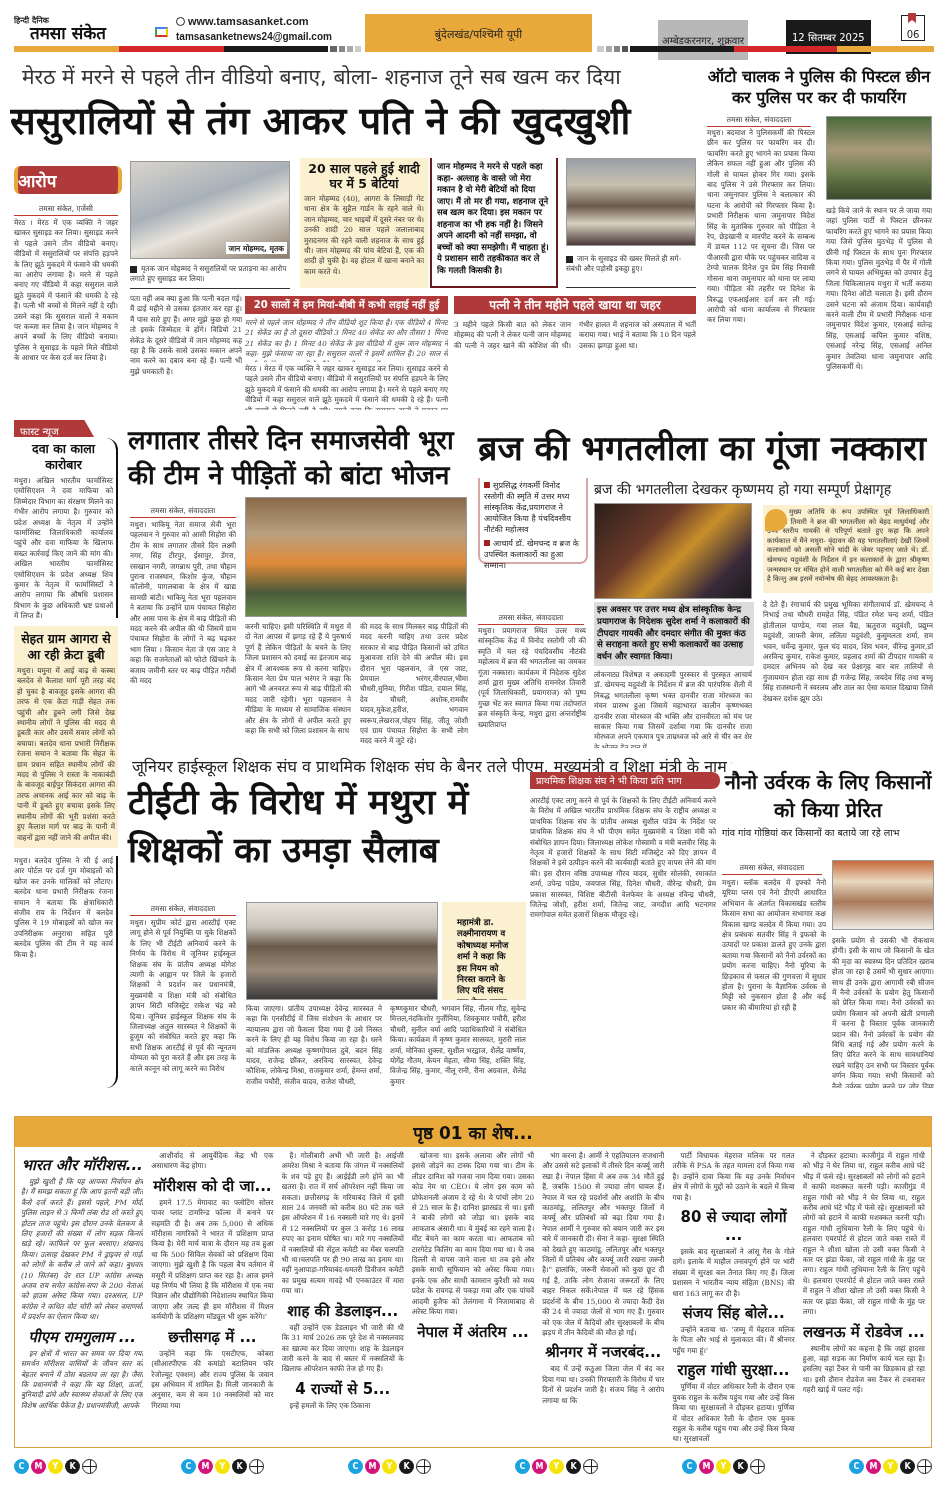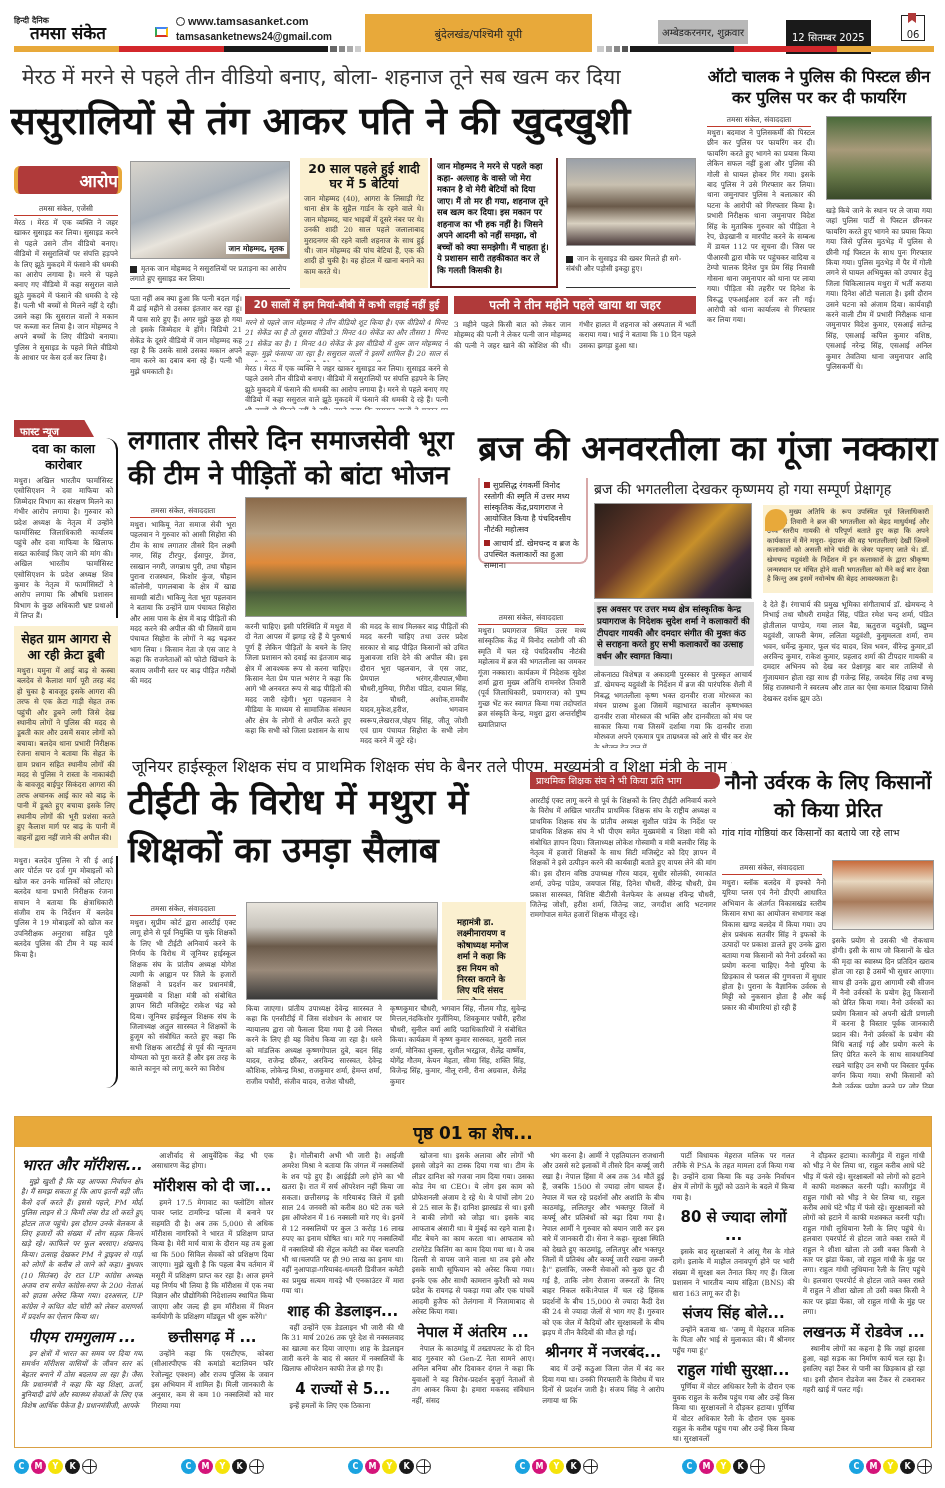--- a/index.html
+++ b/index.html
@@ -34,41 +34,41 @@
       <div style="flex:0 0 105px;background:#d3272b"></div>
       <div style="flex:0 0 104px;background:#1a1a1a"></div>
     <div style="flex:0 0 7px;background:#666;margin-left:2px"></div>
       <div style="flex:0 0 6px;background:#888;margin-left:2px"></div>
       <div style="flex:0 0 6px;background:#aaa;margin-left:2px"></div>
       <div style="flex:0 0 6px;background:#ccc;margin-left:2px"></div>
   </div>
   <div class="abs" style="left:351px;top:2px;width:227px;height:38px;background:#e8a93a;display:flex;align-items:center;justify-content:center">
     <span style="font-size:11px;color:#222">बुंदेलखंड/पश्चिमी यूपी</span>
   </div>
-  <div class="abs" style="left:644px;top:8px;background:#b8b8b8;padding:5px 4px;font-size:10px;color:#222">अम्बेडकरनगर, शुक्रवार</div>
+  <div class="abs" style="left:644px;top:8px;background:#b8b8b8;padding:13px 4px;font-size:10px;color:#222">अम्बेडकरनगर, शुक्रवार</div>
   <div class="abs" style="left:772px;top:8px;background:#1a1a1a;color:#fff;padding:10px 6px;font-size:10px">12 सितम्बर 2025</div>
   <div class="abs" style="left:887px;top:3px;width:24px;height:26px;border:1.5px solid #222;background:#fff;display:flex;align-items:flex-end;justify-content:center">
     <span style="position:absolute;top:-3px;left:6px;width:8px;height:10px;background:#b03a3a;clip-path:polygon(0 0,100% 0,100% 100%,50% 70%,0 100%)"></span>
     <span style="font-size:10px">06</span>
   </div>
   <div class="abs" style="left:583px;top:34px;width:337px;height:6px;display:flex">
     <div style="flex:0 0 7px;background:#ccc"></div>
       <div style="flex:0 0 6px;background:#aaa;margin-left:2px"></div>
       <div style="flex:0 0 6px;background:#888;margin-left:2px"></div>
       <div style="flex:0 0 6px;background:#555;margin-left:2px"></div>
     <div style="flex:0 0 104px;background:#1a1a1a;margin-left:2px"></div>
       <div style="flex:0 0 103px;background:#d3272b"></div>
       <div style="flex:1;background:#e8a93a"></div>
   </div>
 </div>
 
 <div class="abs" style="left:22px;top:62px;width:680px;font-size:21px;color:#333;white-space:nowrap;overflow:hidden">मेरठ में मरने से पहले तीन वीडियो बनाए, बोला- शहनाज तूने सब खत्म कर दिया</div>
 <div class="abs h-black" style="left:10px;top:96px;width:700px;font-size:38px;line-height:50px;white-space:nowrap;overflow:hidden">ससुरालियों से तंग आकर पति ने की खुदखुशी</div>
 
-<div class="abs" style="left:14px;top:166px;width:108px;height:28px;background:#b03a3a;border-radius:6px;border-left:4px solid #e8a93a;border-right:4px solid #e8a93a;display:flex;align-items:center;justify-content:flex-end">
+<div class="abs" style="left:14px;top:166px;width:108px;height:28px;background:#b03a3a;border-radius:6px;border-left:4px solid #e8a93a;border-right:4px solid #e8a93a;display:flex;align-items:center;justify-content:flex-start">
   <span style="color:#fff;font-size:17px;font-weight:bold">आरोप</span>
 </div>
 <div class="abs byline" style="left:14px;top:203px;width:104px">तमसा संकेत, एजेंसी</div>
 <div class="abs txt" style="left:14px;top:218px;width:104px;height:195px">मेरठ । मेरठ में एक व्यक्ति ने जहर खाकर सुसाइड कर लिया। सुसाइड करने से पहले उसने तीन वीडियो बनाए। वीडियो में ससुरालियों पर संपत्ति हड़पने के लिए झूठे मुकदमे में फंसाने की धमकी का आरोप लगाया है। मरने से पहले बनाए गए वीडियो में कहा ससुराल वाले झूठे मुकदमे में फंसाने की धमकी दे रहे हैं। पत्नी भी बच्चों से मिलने नहीं दे रही। उसने कहा कि सुसराल वालों ने मकान पर कब्जा कर लिया है। जान मोहम्मद ने अपने बच्चों के लिए वीडियो बनाया। पुलिस ने सुसाइड के पहले मिले वीडियो के आधार पर केस दर्ज कर लिया है।</div>
 
 <div class="abs photo room" style="left:130px;top:161px;width:160px;height:98px">
   <div class="abs" style="right:2px;bottom:4px;background:#fff;font-size:7.5px;font-weight:bold;padding:1px 3px;color:#222">जान मोहम्मद, मृतक</div>
 </div>
 <div class="abs" style="left:130px;top:264px;width:160px;font-size:7.2px;line-height:10px;color:#333">
   <span class="cap-sq"></span><span>मृतक जान मोहम्मद ने ससुरालियों पर प्रताड़ना का आरोप लगाते हुए सुसाइड कर लिया।</span>
@@ -97,42 +97,42 @@
 <div class="abs redbar" style="left:454px;top:296px;width:242px;height:18px;font-size:12px;line-height:18px;white-space:nowrap;overflow:hidden">पत्नी ने तीन महीने पहले खाया था जहर</div>
 <div class="abs txt" style="left:454px;top:320px;width:242px;height:90px;column-count:2;column-gap:8px">3 महीने पहले किसी बात को लेकर जान मोहम्मद की पत्नी ने लेकर पत्नी जान मोहम्मद की पत्नी ने जहर खाने की कोशिश की थी। गंभीर हालत में शहनाज को अस्पताल में भर्ती कराया गया। भाई ने बताया कि 10 दिन पहले उसका झगड़ा हुआ था।</div>
 
 <div class="abs" style="left:706px;top:66px;width:226px;font-size:16px;line-height:21px;font-weight:bold;text-align:center;color:#111">ऑटो चालक ने पुलिस की पिस्टल छीन कर पुलिस पर कर दी फायरिंग</div>
 <div class="abs byline" style="left:707px;top:114px;width:104px">तमसा संकेत, संवाददाता</div>
 <div class="abs txt" style="left:707px;top:128px;width:108px;height:282px">मथुरा। बदमाश ने पुलिसकर्मी की पिस्टल छीन कर पुलिस पर फायरिंग कर दी। फायरिंग करते हुए भागने का प्रयास किया लेकिन सफल नहीं हुआ और पुलिस की गोली से घायल होकर गिर गया। इसके बाद पुलिस ने उसे गिरफ्तार कर लिया। थाना जमुनापार पुलिस ने बलात्कार की घटना के आरोपी को गिरफ्तार किया है। प्रभारी निरीक्षक थाना जमुनापार विदेश सिंह के मुताबिक गुरुवार को पीड़िता ने रेप, छेड़खानी व मारपीट करने के सम्बन्ध में डायल 112 पर सूचना दी। जिस पर पीआरवी द्वारा मौके पर पहुंचकर वादिया व टेम्पो चालक दिनेश पुत्र प्रेम सिंह निवासी गोसना थाना जमुनापार को थाना पर लाया गया। पीड़िता की तहरीर पर दिनेश के विरुद्ध एफआईआर दर्ज कर ली गई। आरोपी को थाना कार्यालय से गिरफ्तार कर लिया गया।</div>
 <div class="abs photo" style="left:826px;top:116px;width:106px;height:84px;background:linear-gradient(180deg,#4a6a3a,#a89a7a 40%,#6a7a4a 70%,#3a4a2a)"></div>
 <div class="abs txt" style="left:826px;top:206px;width:106px;height:204px">खड़े किये जाने के स्थान पर ले जाया गया जहां पुलिस पार्टी से पिस्टल छीनकर फायरिंग करते हुए भागने का प्रयास किया गया जिसे पुलिस मुठभेड़ में पुलिस से छीनी गई पिस्टल के साथ पुनः गिरफ्तार किया गया। पुलिस मुठभेड़ में पैर में गोली लगने से घायल अभियुक्त को उपचार हेतु जिला चिकित्सालय मथुरा में भर्ती कराया गया। दिनेश ऑटो चलाता है। इसी दौरान उसने घटना को अंजाम दिया। कार्यवाही करने वाली टीम में प्रभारी निरीक्षक थाना जमुनापार विदेश कुमार, एसआई सतेन्द्र सिंह, एसआई कपिल कुमार वशिष्ठ, एसआई नरेन्द्र सिंह, एसआई अनिल कुमार तेवतिया थाना जमुनापार आदि पुलिसकर्मी थे।</div>
 
 <div class="abs" style="left:14px;top:420px;width:80px;height:17px;background:#b03a3a;clip-path:polygon(0 0,88% 0,100% 100%,0 100%)">
-  <span style="color:#fff;font-size:10px;font-weight:bold;padding-left:6px;line-height:17px">फास्ट न्यूज</span>
+  <span style="color:#fff;font-size:10px;font-weight:normal;padding-left:6px;line-height:17px">फास्ट न्यूज</span>
 </div>
 <div class="abs" style="left:14px;top:438px;width:104px;height:180px;border-right:2px solid #111;border-radius:0 12px 0 0;padding-right:3px">
   <div class="sub-h" style="font-size:12.5px;line-height:16px">दवा का काला कारोबार</div>
   <div class="txt" style="height:142px">मथुरा। अखिल भारतीय फार्मासिस्ट एसोसिएशन ने दवा माफिया को जिम्मेदार विभाग का संरक्षण मिलने का गंभीर आरोप लगाया है। गुरुवार को प्रदेश अध्यक्ष के नेतृत्व में उन्होंने फार्मासिस्ट जिलाधिकारी कार्यालय पहुंचे और दवा माफिया के खिलाफ सख्त कार्रवाई किए जाने की मांग की। अखिल भारतीय फार्मासिस्ट एसोसिएशन के प्रदेश अध्यक्ष शिव कुमार के नेतृत्व में फार्मासिस्टों ने आरोप लगाया कि औषधि प्रशासन विभाग के कुछ अधिकारी भ्रष्ट प्रथाओं में लिप्त हैं।</div>
 </div>
 <div class="abs" style="left:14px;top:626px;width:104px;height:222px;background:#fbf0d0;padding:2px 3px">
   <div class="sub-h" style="font-size:12.5px;line-height:16px">सेहत ग्राम आगरा से आ रही क्रेटा डूबी</div>
   <div class="txt" style="height:180px">मथुरा। यमुना में आई बाढ़ से कस्बा बलदेव से कैलाश मार्ग पूरी तरह बंद हो चुका है बावजूद इसके आगरा की तरफ से एक क्रेटा गाड़ी सेहत तक पहुंची और डूबने लगी जिसे देख स्थानीय लोगों ने पुलिस की मदद से डूबती कार और उसमें सवार लोगों को बचाया। बलदेव थाना प्रभारी निरीक्षक रंजना सचान ने बताया कि सेहत के ग्राम प्रधान सहित स्थानीय लोगों की मदद से पुलिस ने रास्ता के नाकाबंदी के बावजूद बाईपुर सिकंदरा आगरा की तरफ अचानक आई कार को बाढ़ के पानी में डूबते हुए बचाया इसके लिए स्थानीय लोगों की भूरी प्रशंसा करते हुए कैलाश मार्ग पर बाढ़ के पानी में वाहनों द्वारा नहीं जाने की अपील की।</div>
 </div>
 <div class="abs" style="left:14px;top:856px;width:104px;height:232px;border-right:2px solid #111;border-radius:0 0 12px 0;padding-right:3px">
   <div class="txt" style="height:155px">मथुरा। बलदेव पुलिस ने सी ई आई आर पोर्टल पर दर्ज गुम मोबाइलों को खोज कर उनके मालिकों को लौटाए। बलदेव थाना प्रभारी निरीक्षक रंजना सचान ने बताया कि क्षेत्राधिकारी संजीव राय के निर्देशन में बलदेव पुलिस ने 19 मोबाइलों को खोज कर उपनिरीक्षक अनुराधा सहित पूरी बलदेव पुलिस की टीम ने यह कार्य किया है।</div>
 </div>
 
 <div class="abs h-black" style="left:128px;top:423px;width:340px;font-size:26px;line-height:35px">लगातार तीसरे दिन समाजसेवी भूरा की टीम ने पीड़ितों को बांटा भोजन</div>
 <div class="abs byline" style="left:130px;top:505px;width:106px">तमसा संकेत, संवाददाता</div>
 <div class="abs txt" style="left:130px;top:520px;width:106px;height:228px">मथुरा। भाकियू नेता समाज सेवी भूरा पहलवान ने गुरुवार को आसी सिहोरा की टीम के साथ लगातार तीसरे दिन लक्ष्मी नगर, सिंह टीरपुर, ईसापुर, डेंगरा, रसखान नगरी, जगन्नाथ पुरी, तथा चौहान पुराना राजस्थान, किशोर कुंज, चौहान कॉलोनी, पागलबाबा के क्षेत्र में खाद्य सामग्री बांटी। भाकियू नेता भूरा पहलवान ने बताया कि उन्होंने ग्राम पंचायत सिहोरा और आस पास के क्षेत्र में बाढ़ पीड़ितों की मदद करने की अपील की थी जिसमें ग्राम पंचायत सिहोरा के लोगों ने बढ़ चढ़कर भाग लिया । किसान नेता जे एस जाट ने कहा कि राजनेताओं को फोटो खिंचाने के बजाय जमीनी स्तर पर बाढ़ पीड़ित गरीबों की मदद</div>
 <div class="abs photo" style="left:245px;top:497px;width:222px;height:120px;background:linear-gradient(180deg,#8a6a4a,#b8a080 30%,#e08a3a 55%,#4a5a3a 80%,#6a8a4a)"></div>
 <div class="abs txt" style="left:245px;top:622px;width:106px;height:126px">करनी चाहिए। इसी परिस्थिति में मथुरा में दो नेता आपस में झगड़ रहे हैं ये पुरुषार्थ पूर्ण हैं लेकिन पीड़ितों के बचने के लिए जिला प्रशासन को दवाई का इंतजाम बाढ़ क्षेत्र में आवश्यक रूप से करना चाहिए। किसान नेता प्रेम पाल भरंगर ने कहा कि आगे भी अनवरत रूप से बाढ़ पीड़ितों की मदद जारी रहेगी। भूरा पहलवान ने मीडिया के माध्यम से सामाजिक संस्थान और क्षेत्र के लोगों से अपील करते हुए कहा कि सभी को जिला प्रशासन के साथ</div>
 <div class="abs txt" style="left:360px;top:622px;width:108px;height:126px">की मदद के साथ मिलकर बाढ़ पीड़ितों की मदद करनी चाहिए तथा उत्तर प्रदेश सरकार से बाढ़ पीड़ित किसानों को उचित मुआवजा राशि देने की अपील की। इस दौरान भूरा पहलवान, जे एस जाट, प्रेमपाल भरंगर,वीरपाल,भीमा चौधरी,मुनिया, गिरीश पंडित, दयाल सिंह, देव चौधरी, अशोक,रामवीर यादव,मुकेश,हरीश, भगवान स्वरूप,लेखराज,पोहप सिंह, जीतू जोशी एवं ग्राम पंचायत सिहोरा के सभी लोग मदद करने में जुटे रहे।</div>
 
-<div class="abs h-black" style="left:478px;top:426px;width:460px;font-size:34px;line-height:44px;white-space:nowrap">ब्रज की अनवरतीला का गूंजा नक्कारा</div>
+<div class="abs h-black" style="left:478px;top:426px;width:460px;font-size:34px;line-height:44px;white-space:nowrap">ब्रज की भगतलीला का गूंजा नक्कारा</div>
 <div class="abs" style="left:478px;top:478px;width:110px;height:86px;border:2px solid #d8a8a8;border-top:none;border-radius:0 0 8px 8px;padding:2px 4px">
   <div style="font-size:8px;line-height:11px;color:#222"><span style="display:inline-block;width:6px;height:6px;background:#a02020;margin-right:3px"></span><span>सुप्रसिद्ध रंगकर्मी विनोद रस्तोगी की स्मृति में उत्तर मध्य सांस्कृतिक केंद्र,प्रयागराज ने आयोजित किया है पंचदिवसीय नौटंकी महोत्सव</span></div>
   <div style="font-size:8px;line-height:11px;color:#222;margin-top:3px"><span style="display:inline-block;width:6px;height:6px;background:#a02020;margin-right:3px"></span><span>आचार्य डॉ. खेमचन्द व ब्रज के उपस्थित कलाकारों का हुआ सम्मान।</span></div>
 </div>
 <div class="abs byline" style="left:478px;top:612px;width:106px">तमसा संकेत, संवाददाता</div>
 <div class="abs txt" style="left:478px;top:626px;width:108px;height:122px">मथुरा। प्रयागराज स्थित उत्तर मध्य सांस्कृतिक केंद्र में विनोद रस्तोगी जी की स्मृति में चल रहे पंचदिवसीय नौटंकी महोत्सव में ब्रज की भगतलीला का जमकर गूंजा नक्कारा। कार्यक्रम में निदेशक सुदेश शर्मा द्वारा मुख्य अतिथि रामनरेश तिवारी (पूर्व जिलाधिकारी, प्रयागराज) को पुष्प गुच्छ भेंट कर स्वागत किया गया तदोपरांत ब्रज संस्कृति केन्द्र, मथुरा द्वारा अन्तर्राष्ट्रीय ख्यातिप्राप्त</div>
 <div class="abs" style="left:594px;top:479px;width:340px;font-size:14px;color:#222;white-space:nowrap">ब्रज की भगतलीला देखकर कृष्णमय हो गया सम्पूर्ण प्रेक्षागृह</div>
 <div class="abs photo dark" style="left:594px;top:503px;width:158px;height:96px"></div>
 <div class="abs" style="left:594px;top:602px;width:160px;height:64px;background:#dcdcdc;font-size:8.6px;line-height:11.8px;font-weight:bold;padding:2px 3px;color:#111">इस अवसर पर उत्तर मध्य क्षेत्र सांस्कृतिक केन्द्र प्रयागराज के निदेशक सुदेश शर्मा ने कलाकारों की टीपदार गायकी और दमदार संगीत की मुक्त कंठ से सराहना करते हुए सभी कलाकारों का उत्साह वर्धन और स्वागत किया।</div>
 <div class="abs txt" style="left:594px;top:670px;width:158px;height:78px">लोकनाट्य विशेषज्ञ व अकादमी पुरस्कार से पुरस्कृत आचार्य डॉ. खेमचन्द यदुवंशी के निर्देशन में ब्रज की पारंपरिक शैली में निबद्ध भगतलीला कृष्ण भक्त दानवीर राजा मोरध्वज का मंचन प्रारम्भ हुआ जिसमें महाभारत कालीन कृष्णभक्त दानवीर राजा मोरध्वज की भक्ति और दानवीरता को मंच पर साकार किया गया जिसमें दर्शाया गया कि दानवीर राजा मोरध्वज अपने एकमात्र पुत्र ताम्रध्वज को आरे से चीर कर शेर के भोजन हेतु दान में</div>
@@ -181,21 +181,20 @@
       <div style="flex: 1 1 0%; overflow: hidden; height: 294px;">
         <div class="txt" style="text-indent: 8px;">है। गोलीबारी अभी भी जारी है। आईजी अमरेश मिश्रा ने बताया कि जंगल में नक्सलियों के शव पड़े हुए हैं। आईईडी लगे होने का भी खतरा है। रात में सर्च ऑपरेशन नहीं किया जा सकता। छत्तीसगढ़ के गरियाबंद जिले में इसी साल 24 जनवरी को करीब 80 घंटे तक चले इस ऑपरेशन में 16 नक्सली मारे गए थे। इनमें से 12 नक्सलियों पर कुल 3 करोड़ 16 लाख रुपए का इनाम घोषित था। मारे गए नक्सलियों में नक्सलियों की सेंट्रल कमेटी का मेंबर चलपति भी था।चलपति पर ही 90 लाख का इनाम था। वहीं नुआपाड़ा-गरियाबंद-धमतरी डिवीजन कमेटी का प्रमुख सत्यम गावड़े भी एनकाउंटर में मारा गया था।</div>
         <div class="sub-h">शाह की डेडलाइन...</div>
         <div class="txt" style="text-indent: 8px;">वहीं उन्होंने एक डेडलाइन भी जारी की थी कि 31 मार्च 2026 तक पूरे देश से नक्सलवाद का खात्मा कर दिया जाएगा। शाह के डेडलाइन जारी करने के बाद से बस्तर में नक्सलियों के खिलाफ ऑपरेशन काफी तेज हो गए हैं।</div>
         <div class="sub-h">4 राज्यों से 5...</div>
         <div class="txt" style="text-indent: 8px;">इन्हें हमलों के लिए एक ठिकाना</div>
       </div>
       <div style="flex: 1 1 0%; overflow: hidden; height: 294px;">
         <div class="txt" style="text-indent: 8px;">खोजना था। इसके अलावा और लोगों भी इससे जोड़ने का टास्क दिया गया था। टीम के लीडर दानिश को गजवा नाम दिया गया। उसका कोड नेम था CEO। ये लोग इस काम को प्रोफेशनली अंजाम दे रहे थे। ये पांचों लोग 20 से 25 साल के हैं। दानिश झारखंड से था। इसी ने बाकी लोगों को जोड़ा था। इसके बाद आफताब अंसारी था। ये मुंबई का रहने वाला है। मीट बेचने का काम करता था। आफताब को टारगेटेड किलिंग का काम दिया गया था। ये जब दिल्ली से वापस जाने वाला था तब इसे और इसके साथी सूफियान को अरेस्ट किया गया। इनके एक और साथी कामरान कुरैशी को मध्य प्रदेश के रायगढ़ से पकड़ा गया और एक पांचवें आदमी हुजैफ को तेलंगाना में निजामाबाद से अरेस्ट किया गया।</div>
         <div class="sub-h">नेपाल में अंतरिम ...</div>
-        <div class="txt" style="text-indent: 8px;">नेपाल के काठमांडू में तख्तापलट के दो दिन बाद गुरुवार को Gen-Z नेता सामने आए। अनिल बनिया और दिवाकर दंगल ने कहा कि युवाओं ने यह विरोध-प्रदर्शन बुजुर्ग नेताओं से तंग आकर किया है। हमारा मकसद संविधान नहीं, संसद</div>
       </div>
       <div style="flex: 1 1 0%; overflow: hidden; height: 294px;">
         <div class="txt" style="text-indent: 8px;">भंग करना है। आर्मी ने एहतियातन राजधानी और उससे सटे इलाकों में तीसरे दिन कर्फ्यू जारी रखा है। नेपाल हिंसा में अब तक 34 मौतें हुई हैं, जबकि 1500 से ज्यादा लोग घायल हैं। नेपाल में चल रहे प्रदर्शनों और अशांति के बीच काठमांडू, ललितपुर और भक्तपुर जिलों में कर्फ्यू और प्रतिबंधों को बढ़ा दिया गया है। नेपाल आर्मी ने गुरुवार को बयान जारी कर इस बारे में जानकारी दी। सेना ने कहा- सुरक्षा स्थिति को देखते हुए काठमांडू, ललितपुर और भक्तपुर जिलों में प्रतिबंध और कर्फ्यू जारी रखना जरूरी है।" हालांकि, जरूरी सेवाओं को कुछ छूट दी गई है, ताकि लोग रोजाना जरूरतों के लिए बाहर निकल सकें।नेपाल में चल रहे हिंसक प्रदर्शनों के बीच 15,000 से ज्यादा कैदी देश की 24 से ज्यादा जेलों से भाग गए हैं। गुरुवार को एक जेल में कैदियों और सुरक्षाबलों के बीच झड़प में तीन कैदियों की मौत हो गई।</div>
         <div class="sub-h">श्रीनगर में नजरबंद...</div>
         <div class="txt" style="text-indent: 8px;">बाद में उन्हें कठुआ जिला जेल में बंद कर दिया गया था। उनकी गिरफ्तारी के विरोध में चार दिनों से प्रदर्शन जारी है। संजय सिंह ने आरोप लगाया था कि</div>
       </div>
       <div style="flex: 1 1 0%; overflow: hidden; height: 294px;">
         <div class="txt" style="text-indent: 8px;">पार्टी विधायक मेहराज मलिक पर गलत तरीके से PSA के तहत मामला दर्ज किया गया है। उन्होंने दावा किया कि यह उनके निर्वाचन क्षेत्र में लोगों के मुद्दों को उठाने के बदले में किया गया है।</div>
         <div class="sub-h">80 से ज्यादा लोगों ...</div>
         <div class="txt" style="text-indent: 8px;">इसके बाद सुरक्षाबलों ने आंसू गैस के गोले दागे। इलाके में माहौल तनावपूर्ण होने पर भारी संख्या में सुरक्षा बल तैनात किए गए हैं। जिला प्रशासन ने भारतीय न्याय संहिता (BNS) की धारा 163 लागू कर दी है।</div>

